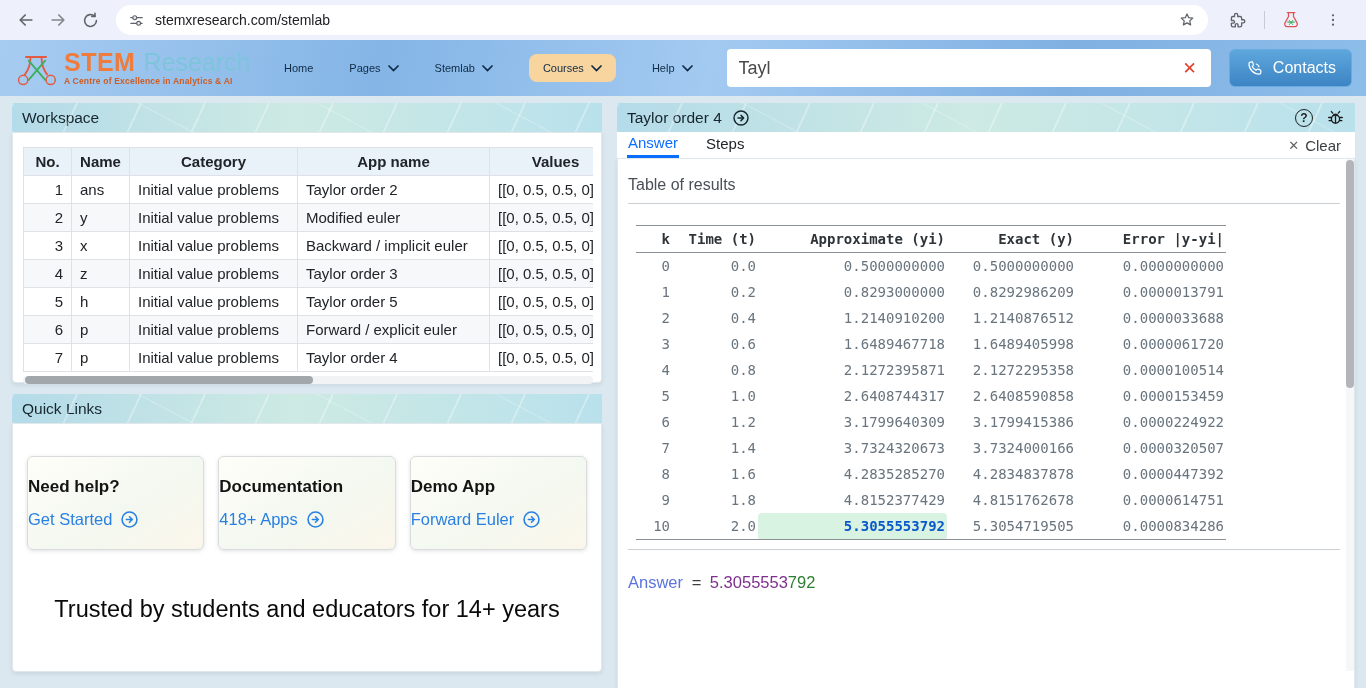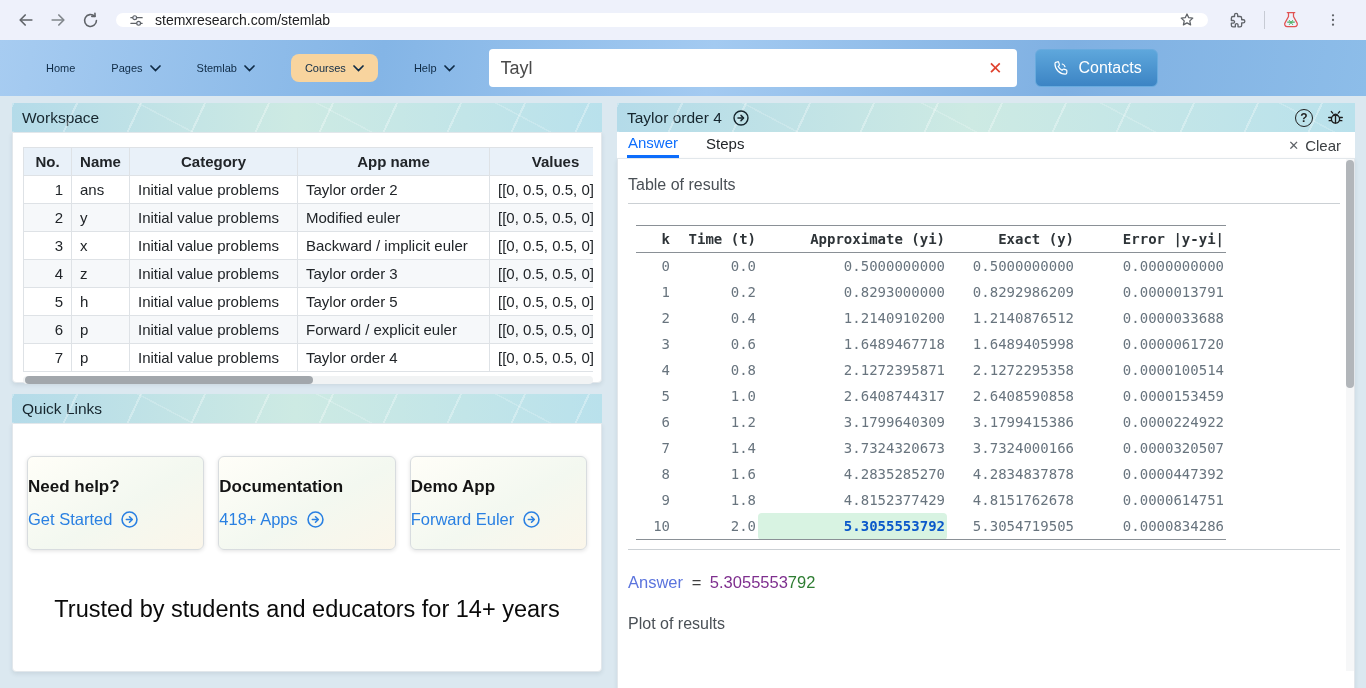--- a/index.html
+++ b/index.html
@@ -2,21 +2,21 @@
 <html><head>
 <meta charset="utf-8">
 <style>
   * { margin:0; padding:0; box-sizing:border-box; }
   html,body { width:1366px; height:688px; overflow:hidden; }
   body { font-family:"Liberation Sans", sans-serif; background:#dbe8f0; }
 
   
   .chrome { height:40px; background:#eef1fb; display:flex; align-items:center; padding:0 10px; }
   .nav-ic { width:32px; height:32px; border-radius:50%; display:flex; align-items:center; justify-content:center; color:#5f6368; flex:0 0 auto; cursor:pointer; }
-  .omnibox { flex:1; max-width:1092px; height:14px; background:#fff; border-radius:15px; margin:0 10px; display:flex; align-items:center; padding:0 12px; gap:10px; }
+  .omnibox { flex:1; max-width:1092px; height:30px; background:#fff; border-radius:15px; margin:0 10px; display:flex; align-items:center; padding:0 12px; gap:10px; }
   .url { flex:1; font-size:14px; color:#202124; }
   .chrome-right { display:flex; align-items:center; gap:10px; margin-left:4px; }
   .vdiv { width:1px; height:18px; background:#c7cbd4; }
 
   
   .navbar { height:56px; background:linear-gradient(100deg,#a7ccf1 0%,#84b5e6 28%,#a3caf1 52%,#7fb0e2 78%,#8dbde9 100%); display:flex; align-items:center; padding:0 14px; position:relative; }
   .brand { display:flex; align-items:center; gap:6px; width:238px; flex:0 0 auto; }
   .brand-words { line-height:1; }
   .brand-row { display:flex; gap:8px; align-items:baseline; }
   .w-stem { font-size:25px; font-weight:700; color:#ef7b3c; letter-spacing:0.5px; }
@@ -152,20 +152,35 @@
       <svg width="16" height="16" viewBox="0 0 24 24" fill="#5f6368">
           <circle cx="12" cy="5" r="1.7"></circle>
           <circle cx="12" cy="12" r="1.7"></circle>
           <circle cx="12" cy="19" r="1.7"></circle>
         </svg>
     </div>
   </div>
 </div>
 
 <div class="navbar">
+  <div class="brand">
+    <svg width="44" height="42" viewBox="0 0 48 44" fill="none" stroke-linecap="round">
+      <path d="M13 10h22 M18 10c0 8-3 15-6 19 M30 10c0 8 3 15 6 19" stroke="#e4593f" stroke-width="2"></path>
+      <path d="M16 14L34 35 M34 14L16 35" stroke="#3fae5e" stroke-width="2"></path>
+      <circle cx="10" cy="35" r="5" stroke="#e4593f" stroke-width="1.6"></circle>
+      <circle cx="40" cy="35" r="5" stroke="#e4593f" stroke-width="1.6"></circle>
+    </svg>
+    <div class="brand-words">
+      <div class="brand-row">
+        <span class="w-stem">STEM</span>
+        <span class="w-research">Research</span>
+      </div>
+      <div class="brand-tag">A Centre of Excellence in Analytics &amp; AI</div>
+    </div>
+  </div>
 
   <div class="menu">
     <div class="menu-item">
       <span>Home</span>
     </div>
     <div class="menu-item">
       <span>Pages</span>
       <svg width="11" height="7" viewBox="0 0 11 7" fill="none" stroke="#0f2b46" stroke-width="1.7" stroke-linecap="round">
           <polyline points="1,1 5.5,5.5 10,1"></polyline>
         </svg>
@@ -483,20 +498,19 @@
       </table>
 
       <div class="hr"></div>
 
       <div class="answer-line">
         <span class="ans-label">Answer</span>
         <span class="ans-eq">=</span>
         <span class="ans-main">5.3055553</span><span class="ans-tail">792</span>
       </div>
 
-      <div class="sec-h plot-h">Plot of results</div>
 
       <div class="vscroll">
         <div class="vthumb"></div>
       </div>
     </div>
   </div>
 </div>
 
 </body></html>

